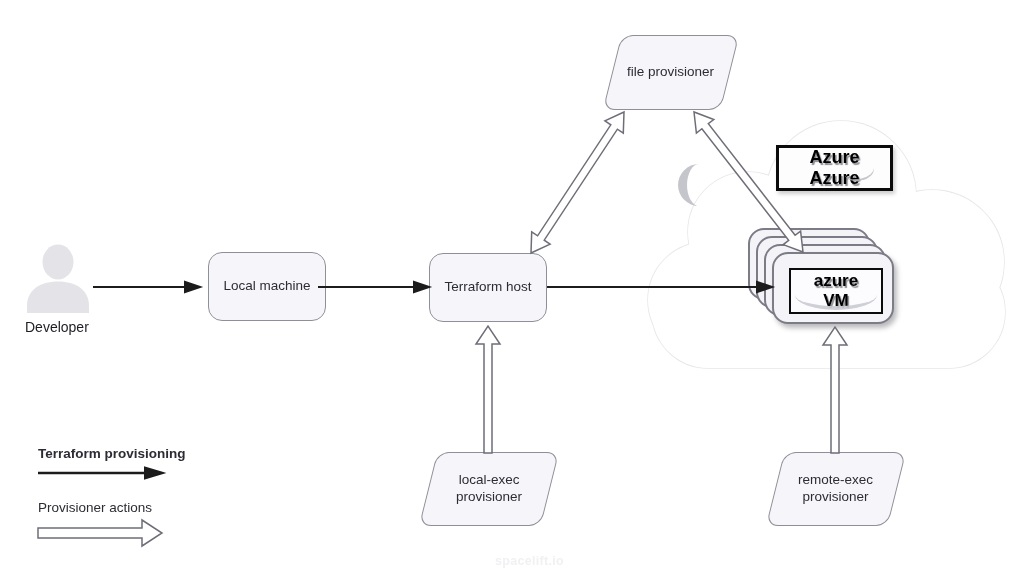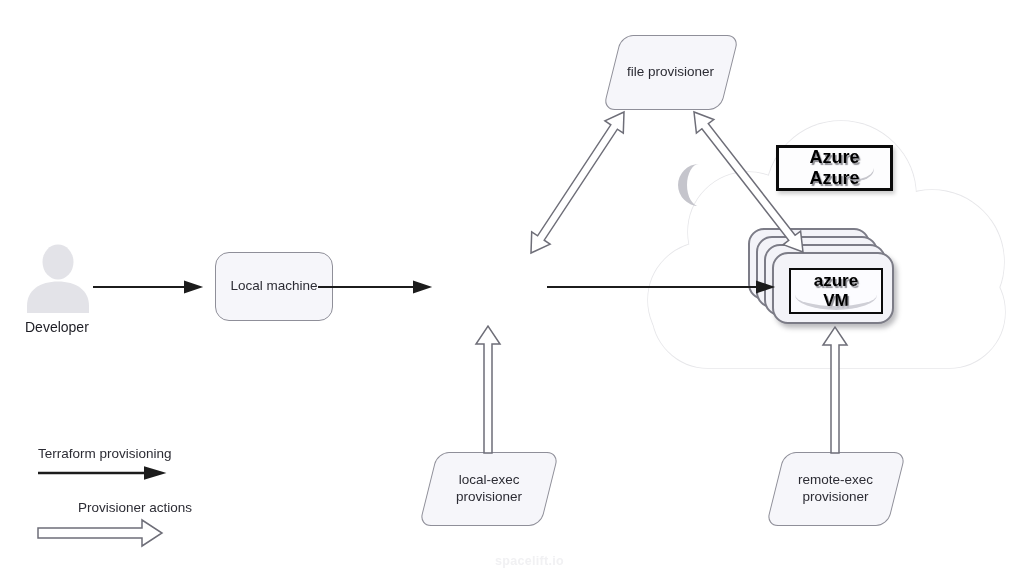--- a/index.html
+++ b/index.html
@@ -81,24 +81,27 @@
     </g>
     <path d="M699,164 A21,21 0 0 0 699,206 A12,21 0 0 1 699,164 Z" fill="#b6b6bf" opacity="0.8"></path>
   </svg>
 
   <svg class="dev-icon" viewBox="0 0 66 70">
     <ellipse cx="33" cy="19" rx="15.5" ry="17.5" fill="#e3e3e8"></ellipse>
     <path d="M2 70 L2 63 C2 47 15 38.5 33 38.5 C51 38.5 64 47 64 63 L64 70 Z" fill="#e3e3e8"></path>
   </svg>
   <div class="dev-label">Developer</div>
 
-  <div class="node" style="left:215px;top:252px;width:118px;height:69px;">
+  <div class="node" style="left:208px;top:252px;width:118px;height:69px;">
     <span>Local machine</span>
   </div>
 
+  <div class="node" style="left:429px;top:253px;width:118px;height:69px;">
+    <span>Terraform host</span>
+  </div>
 
   <div class="node para" style="left:612px;top:35px;width:118px;height:75px;">
     <span class="para-inner">file provisioner</span>
   </div>
 
   <div class="node para" style="left:428px;top:452px;width:122px;height:74px;">
     <div class="para-inner">
       <div class="l1">local-exec</div>
       <div class="l2">provisioner</div>
     </div>
@@ -120,22 +123,22 @@
   <div class="vm-card" style="left:756px;top:236px;"></div>
   <div class="vm-card" style="left:764px;top:244px;"></div>
   <div class="vm-card front" style="left:772px;top:252px;">
     <div class="vm-inner">
       <div class="vm-swoosh"></div>
       <div>azure</div>
       <div>VM</div>
     </div>
   </div>
 
-  <div class="legend-text" style="left:38px;top:446px;">Terraform provisioning</div>
-  <div class="legend-text" style="left:38px;top:500px;margin-left:40px;">Provisioner actions</div>
+  <div class="legend-text" style="left:38px;top:446px;font-weight:bold;">Terraform provisioning</div>
+  <div class="legend-text" style="left:38px;top:500px;">Provisioner actions</div>
 
   <svg id="arrow-layer" class="layer" width="1024" height="571">
 
     <g stroke="#1c1c1c" stroke-width="2" fill="#1c1c1c">
       <g>
         <line x1="93" y1="287" x2="186" y2="287"></line>
         <polygon points="200,287 185,282 185,292"></polygon>
       </g>
       <g>
         <line x1="318" y1="287" x2="414" y2="287"></line>

